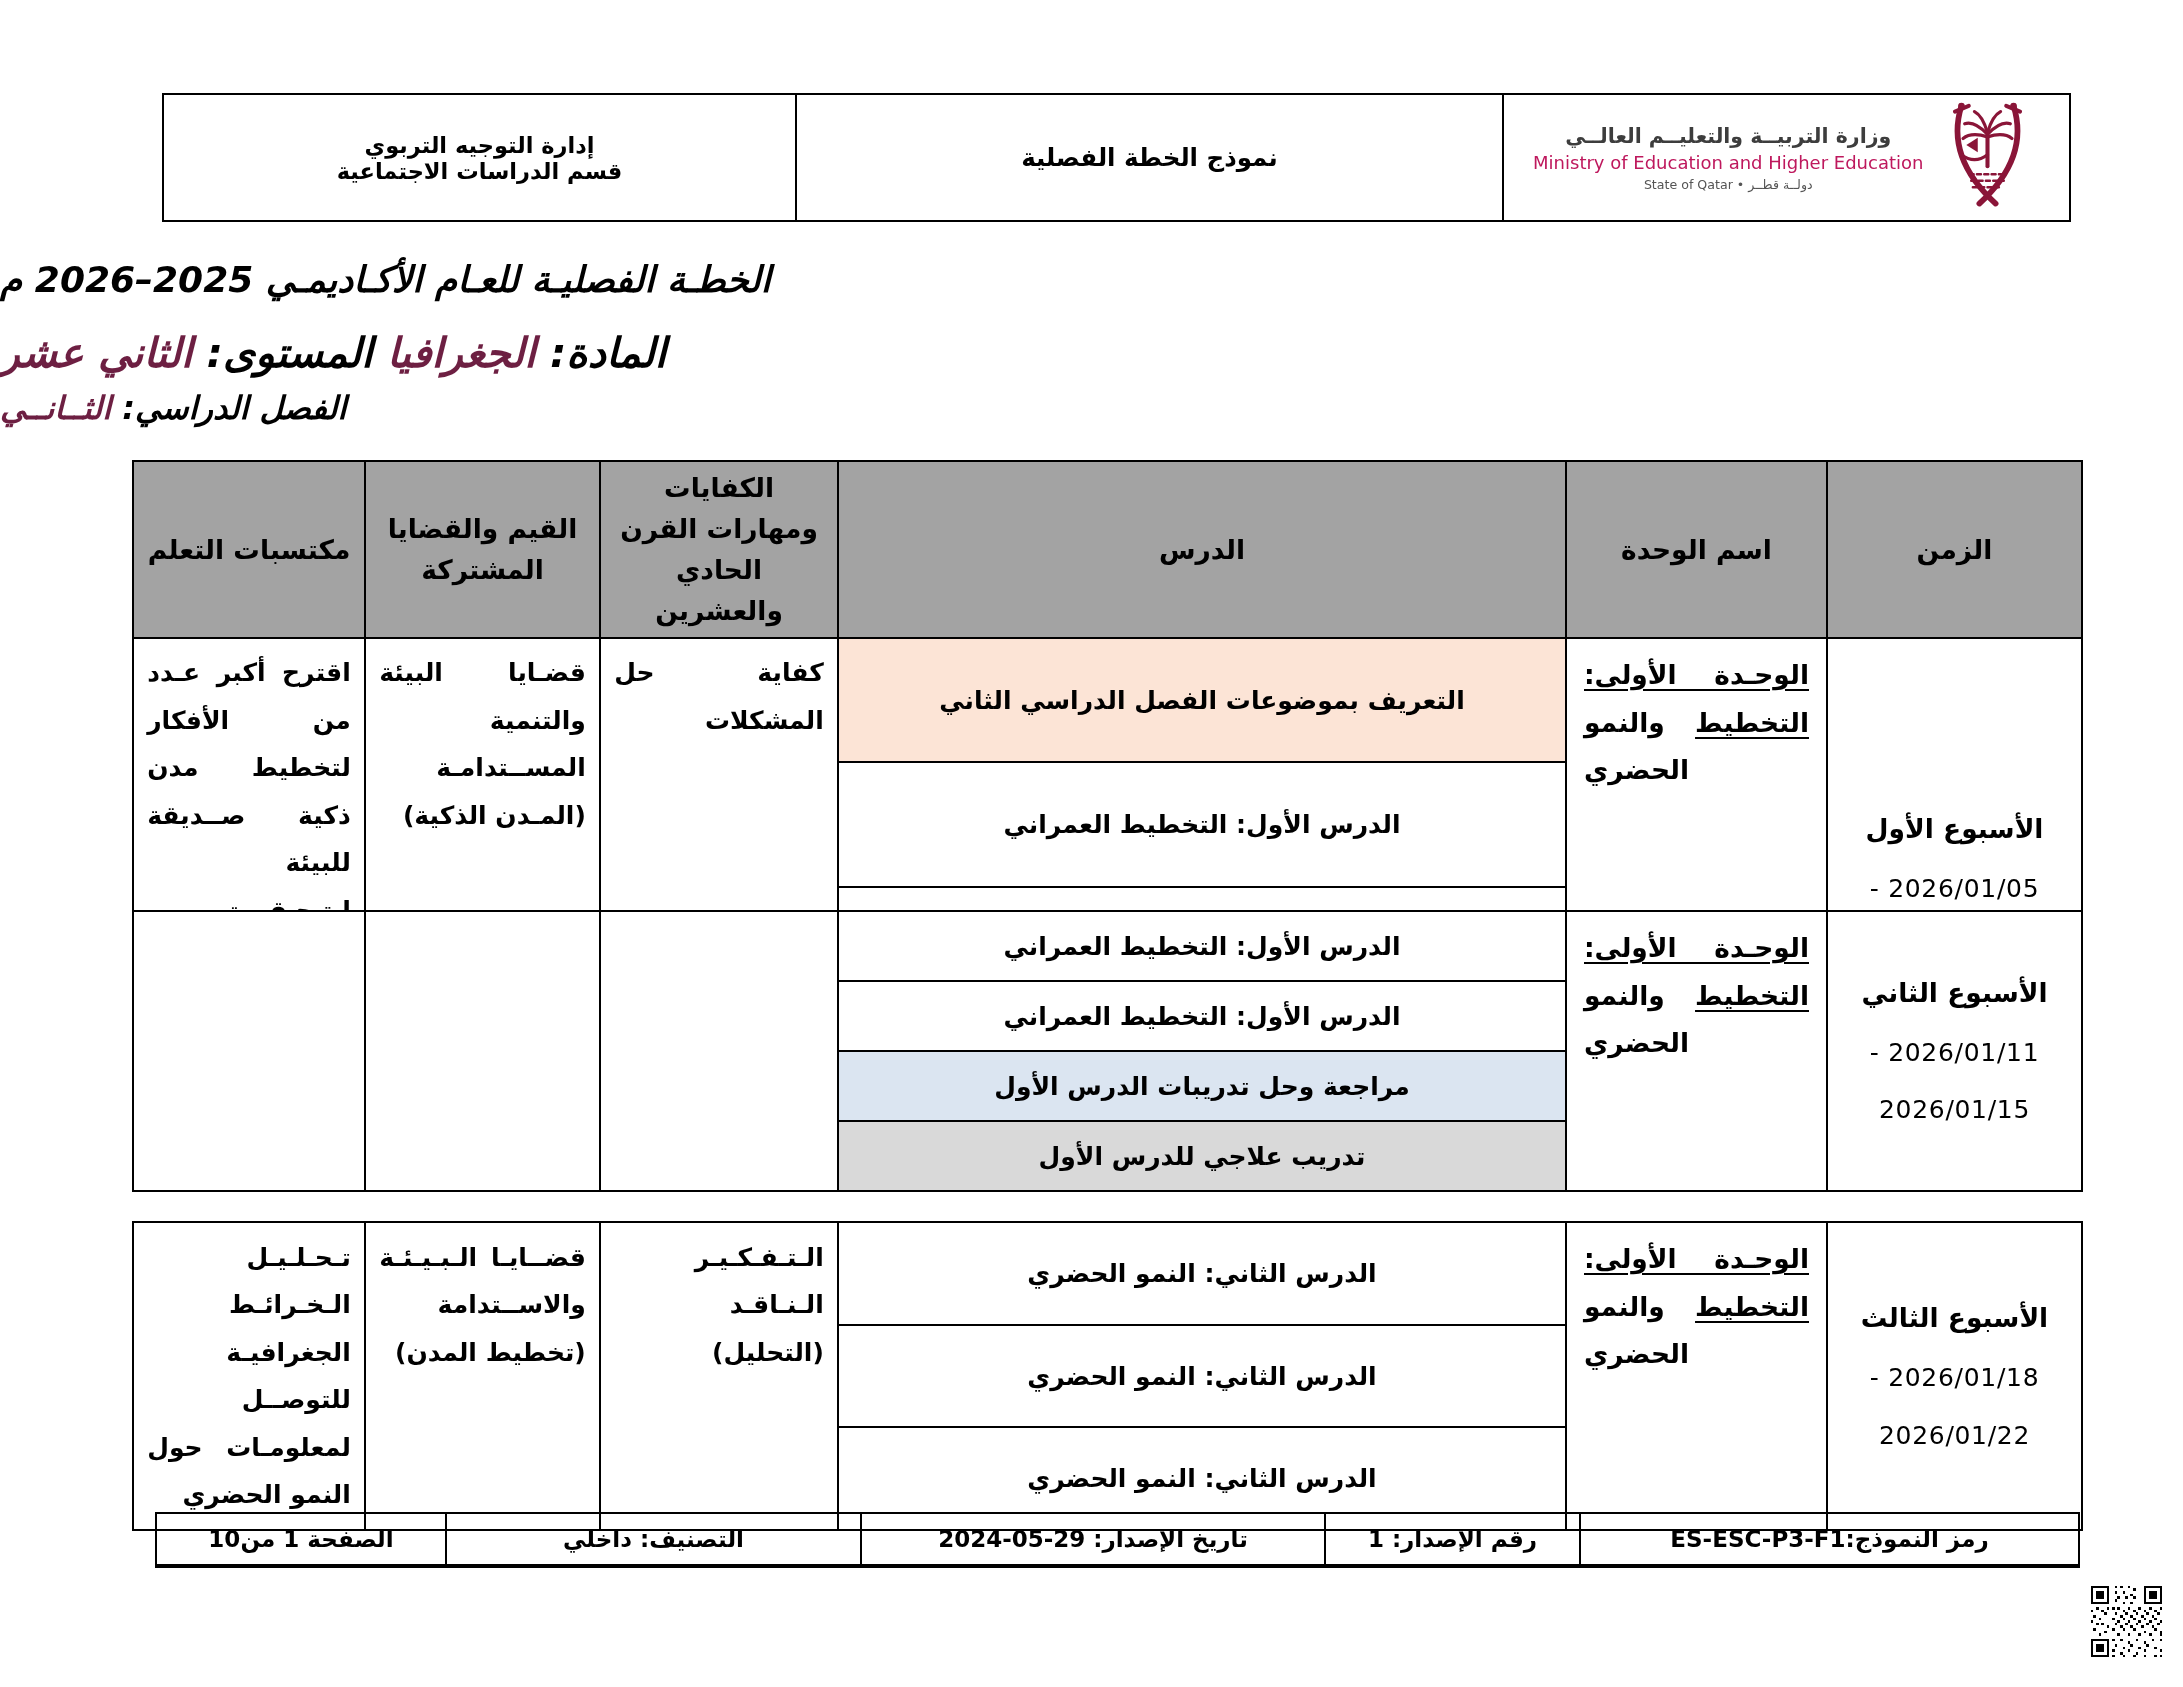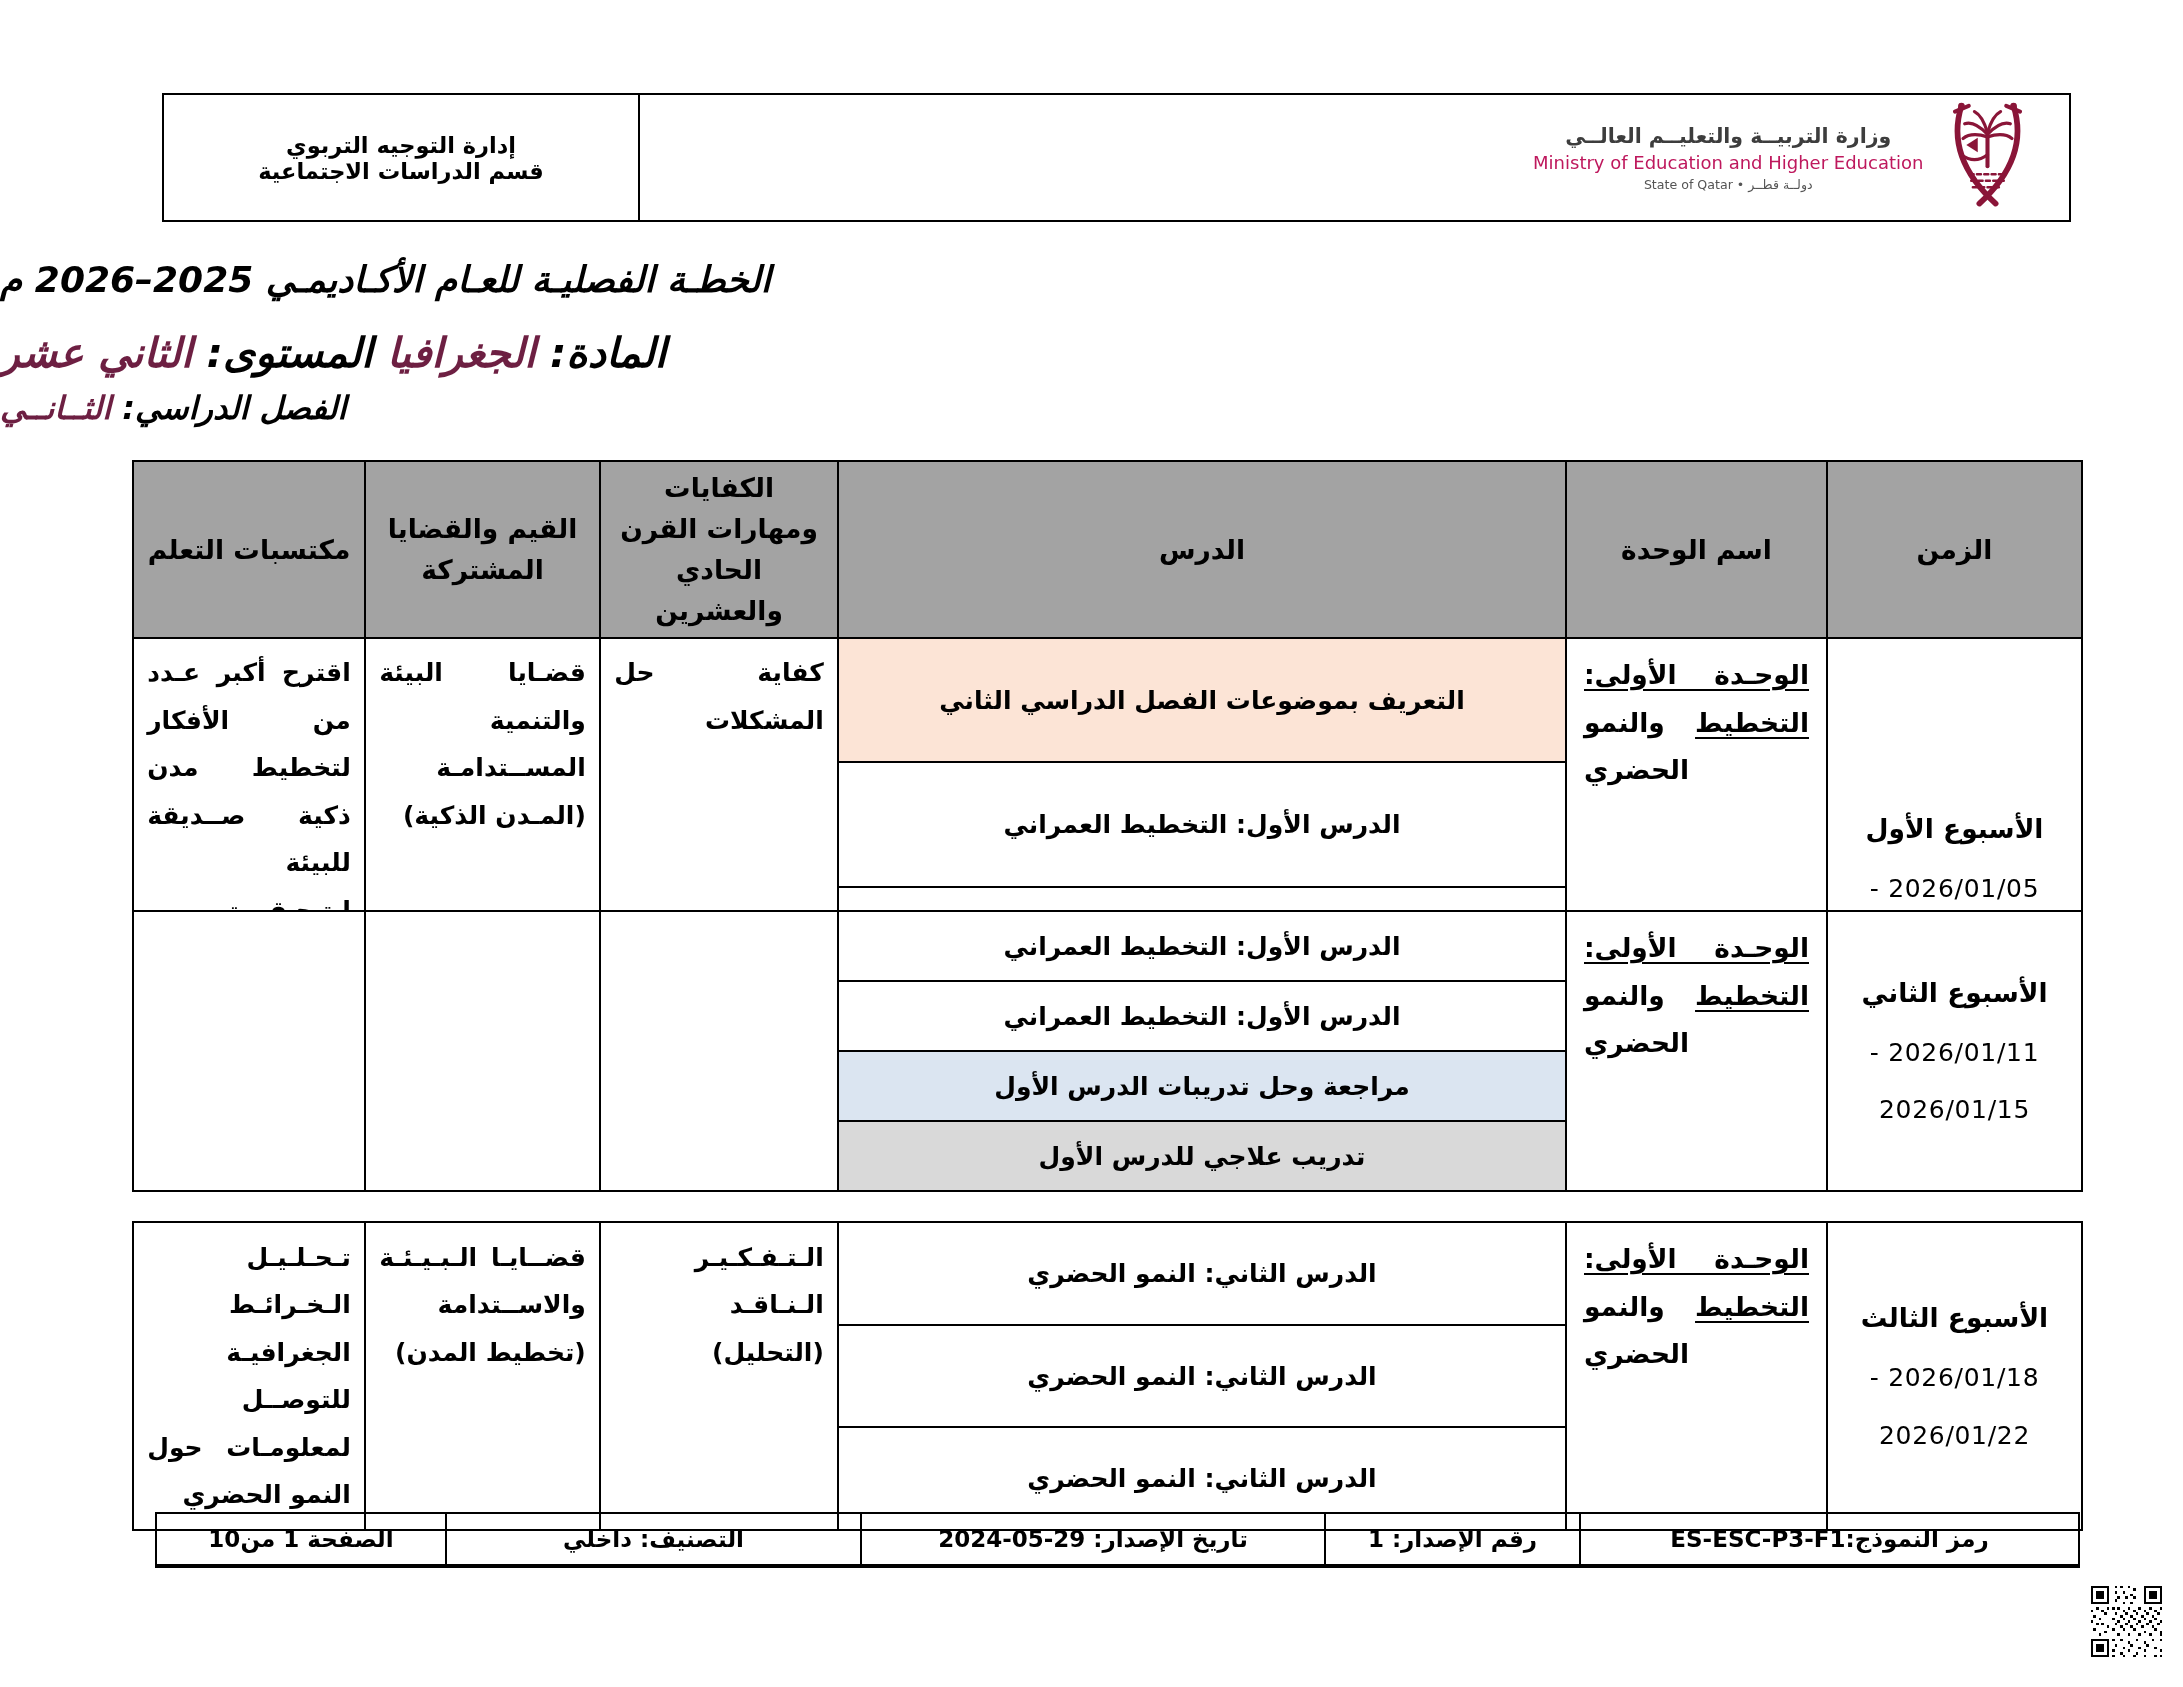--- a/index.html
+++ b/index.html
@@ -9,21 +9,21 @@
     overflow:hidden;
   }
   .abs{position:absolute;}
 
   
   .org-header{
     left:162px;top:93px;width:1909px;height:129px;
     border:2px solid #000;display:flex;box-sizing:border-box;background:#fff;
   }
   .org-cell{box-sizing:border-box;height:100%;}
-  .dept-cell{width:476px;border-right:2px solid #000;display:flex;flex-direction:column;justify-content:center;text-align:center;}
+  .dept-cell{width:633px;border-right:2px solid #000;display:flex;flex-direction:column;justify-content:center;text-align:center;}
   .dept-line{font-size:22.5px;font-weight:700;direction:rtl;}
   .form-cell{width:707px;border-right:2px solid #000;display:flex;align-items:center;justify-content:center;}
   .form-name{font-size:24.5px;font-weight:700;direction:rtl;}
   .logo-cell{flex:1;display:flex;align-items:center;justify-content:flex-end;padding-right:32px;}
   .logo-text{text-align:center;margin-right:14.6px;}
   .ministry-ar{font-size:20.5px;font-weight:700;color:#3d3d3d;direction:rtl;white-space:nowrap;}
   .ministry-en{font-size:18px;color:#be185d;margin-top:4px;white-space:nowrap;}
   .state-line{font-size:12.6px;color:#555;margin-top:4px;direction:ltr;text-align:center;}
   .emblem{width:99px;height:114px;flex:0 0 auto;}
 
@@ -59,20 +59,23 @@
 
   .qr{left:2088px;top:1583px;width:77px;height:77px;}
 </style>
 </head>
 <body>
 
 <div class="abs org-header">
   <div class="org-cell dept-cell">
     <div class="dept-line">إدارة التوجيه التربوي</div>
     <div class="dept-line">قسم الدراسات الاجتماعية</div>
+  </div>
+  <div class="org-cell form-cell">
+    <div class="form-name">نموذج الخطة الفصلية</div>
   </div>
   <div class="org-cell logo-cell">
     <div class="logo-text">
       <div class="ministry-ar">وزارة التربيــة والتعليــم العالــي</div>
       <div class="ministry-en">Ministry of Education and Higher Education</div>
       <div class="state-line">State of Qatar • دولــة قطــر</div>
     </div>
     <svg class="emblem" viewBox="0 0 120 140" xmlns="http://www.w3.org/2000/svg">
       <g stroke="#8a1538" fill="none" stroke-linecap="round">
         <path d="M28 6 C 16 44, 24 84, 70 126" stroke-width="7"></path>

